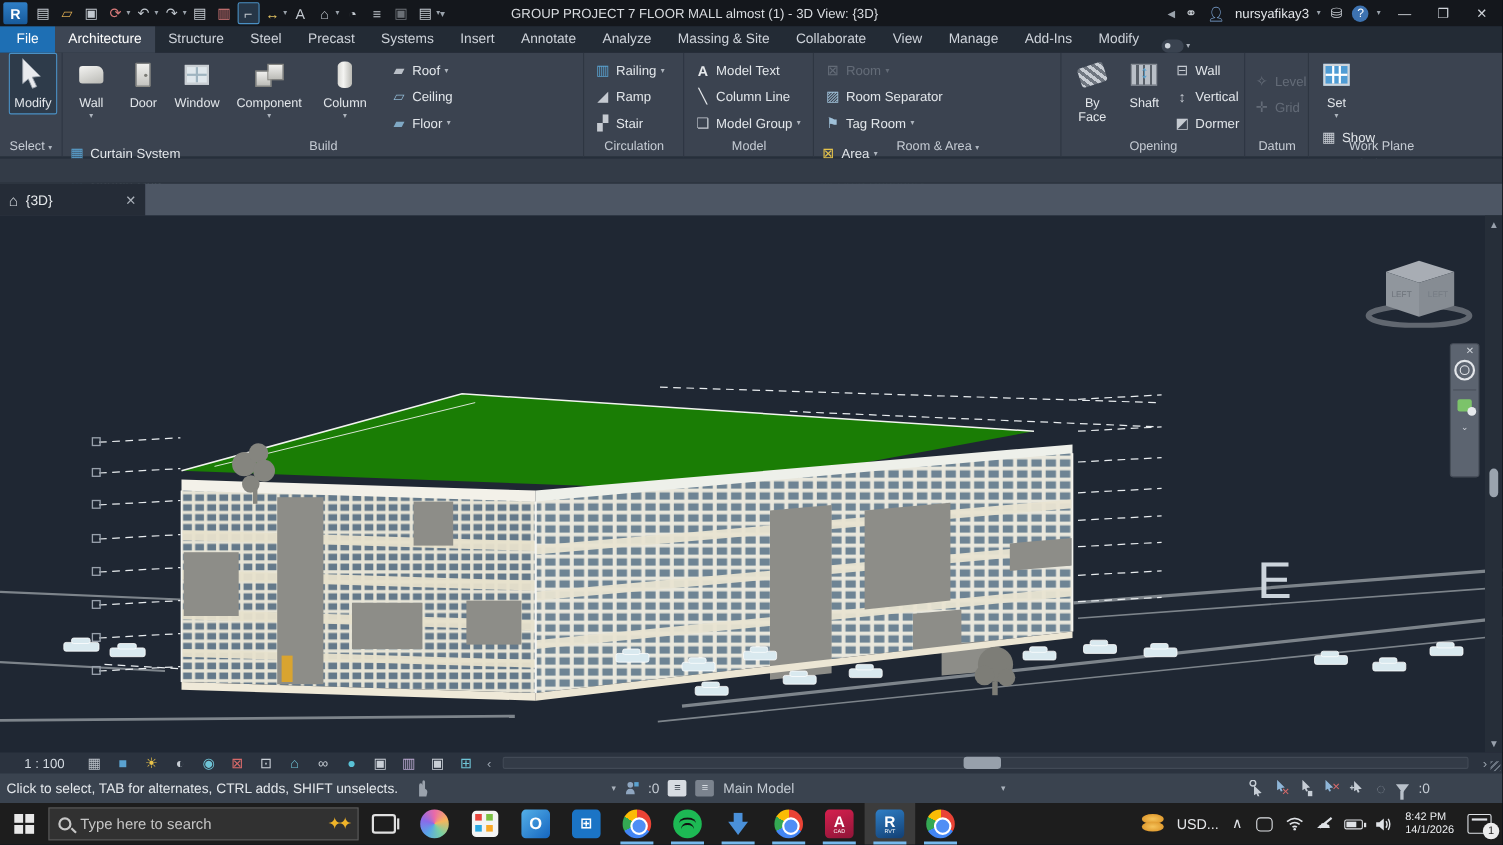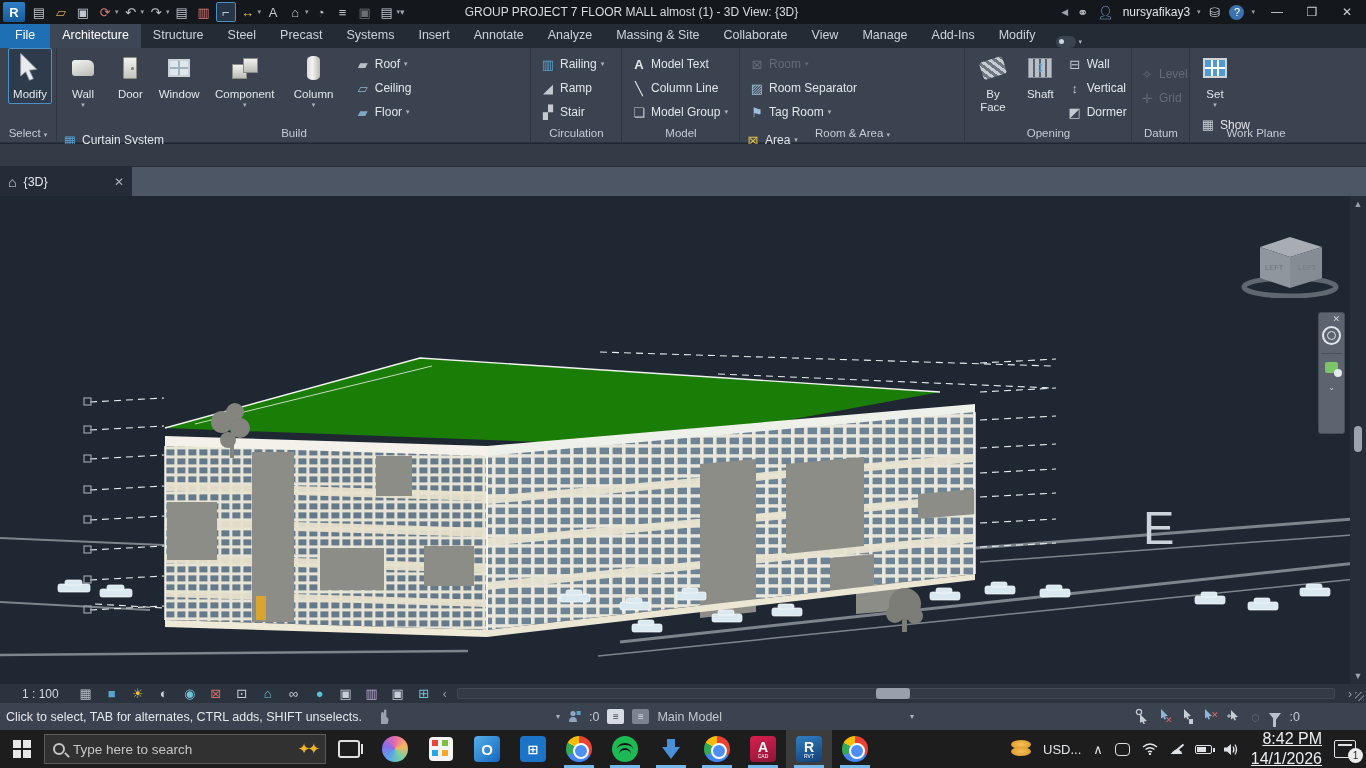--- a/index.html
+++ b/index.html
@@ -168,21 +168,21 @@
   .store .winlogo div:nth-child(3){background:#29a7e1}.store .winlogo div:nth-child(4){background:#f9a825}
   #tray { margin-left:auto; display:flex; align-items:center; gap:12px; padding-right:10px; color:#e4e6e9; }
   .coins { width:20px; height:22px; position:relative; }
   .coins::before, .coins::after { content:""; position:absolute; left:0; width:20px; height:9px; border-radius:50%;
     background:radial-gradient(#f5c35a,#d98c1f); }
   .coins::before { top:2px; } .coins::after { top:9px; }
   .tray-ic { font-size:13px; color:#dfe2e6; }
   .battery { width:17px; height:9px; border:1.5px solid #dfe2e6; border-radius:2px; position:relative; }
   .battery::before { content:""; position:absolute; right:-4px; top:2px; width:2px; height:4px; background:#dfe2e6; }
   .battery::after { content:""; position:absolute; left:1px; top:1px; width:9px; height:5px; background:#dfe2e6; }
-  .clock { text-align:right; font-size:16px; line-height:1.25; color:#eceef1;text-decoration:underline; }
+  .clock { text-align:left; font-size:10px; line-height:1.25; color:#eceef1; }
   .notif { position:relative; width:22px; height:18px; border:1.5px solid #dfe2e6; border-radius:2px; }
   .notif::before { content:""; position:absolute; left:3px; top:3px; right:3px; height:2px; background:#dfe2e6; }
   .notif .badge { position:absolute; right:-8px; bottom:-6px; width:15px; height:15px; border-radius:50%;
     background:#ececec; color:#1d1d1d; font-size:10px; display:flex; align-items:center; justify-content:center; }
 </style>
 </head>
 <body>
 
 <div id="screen">
 

